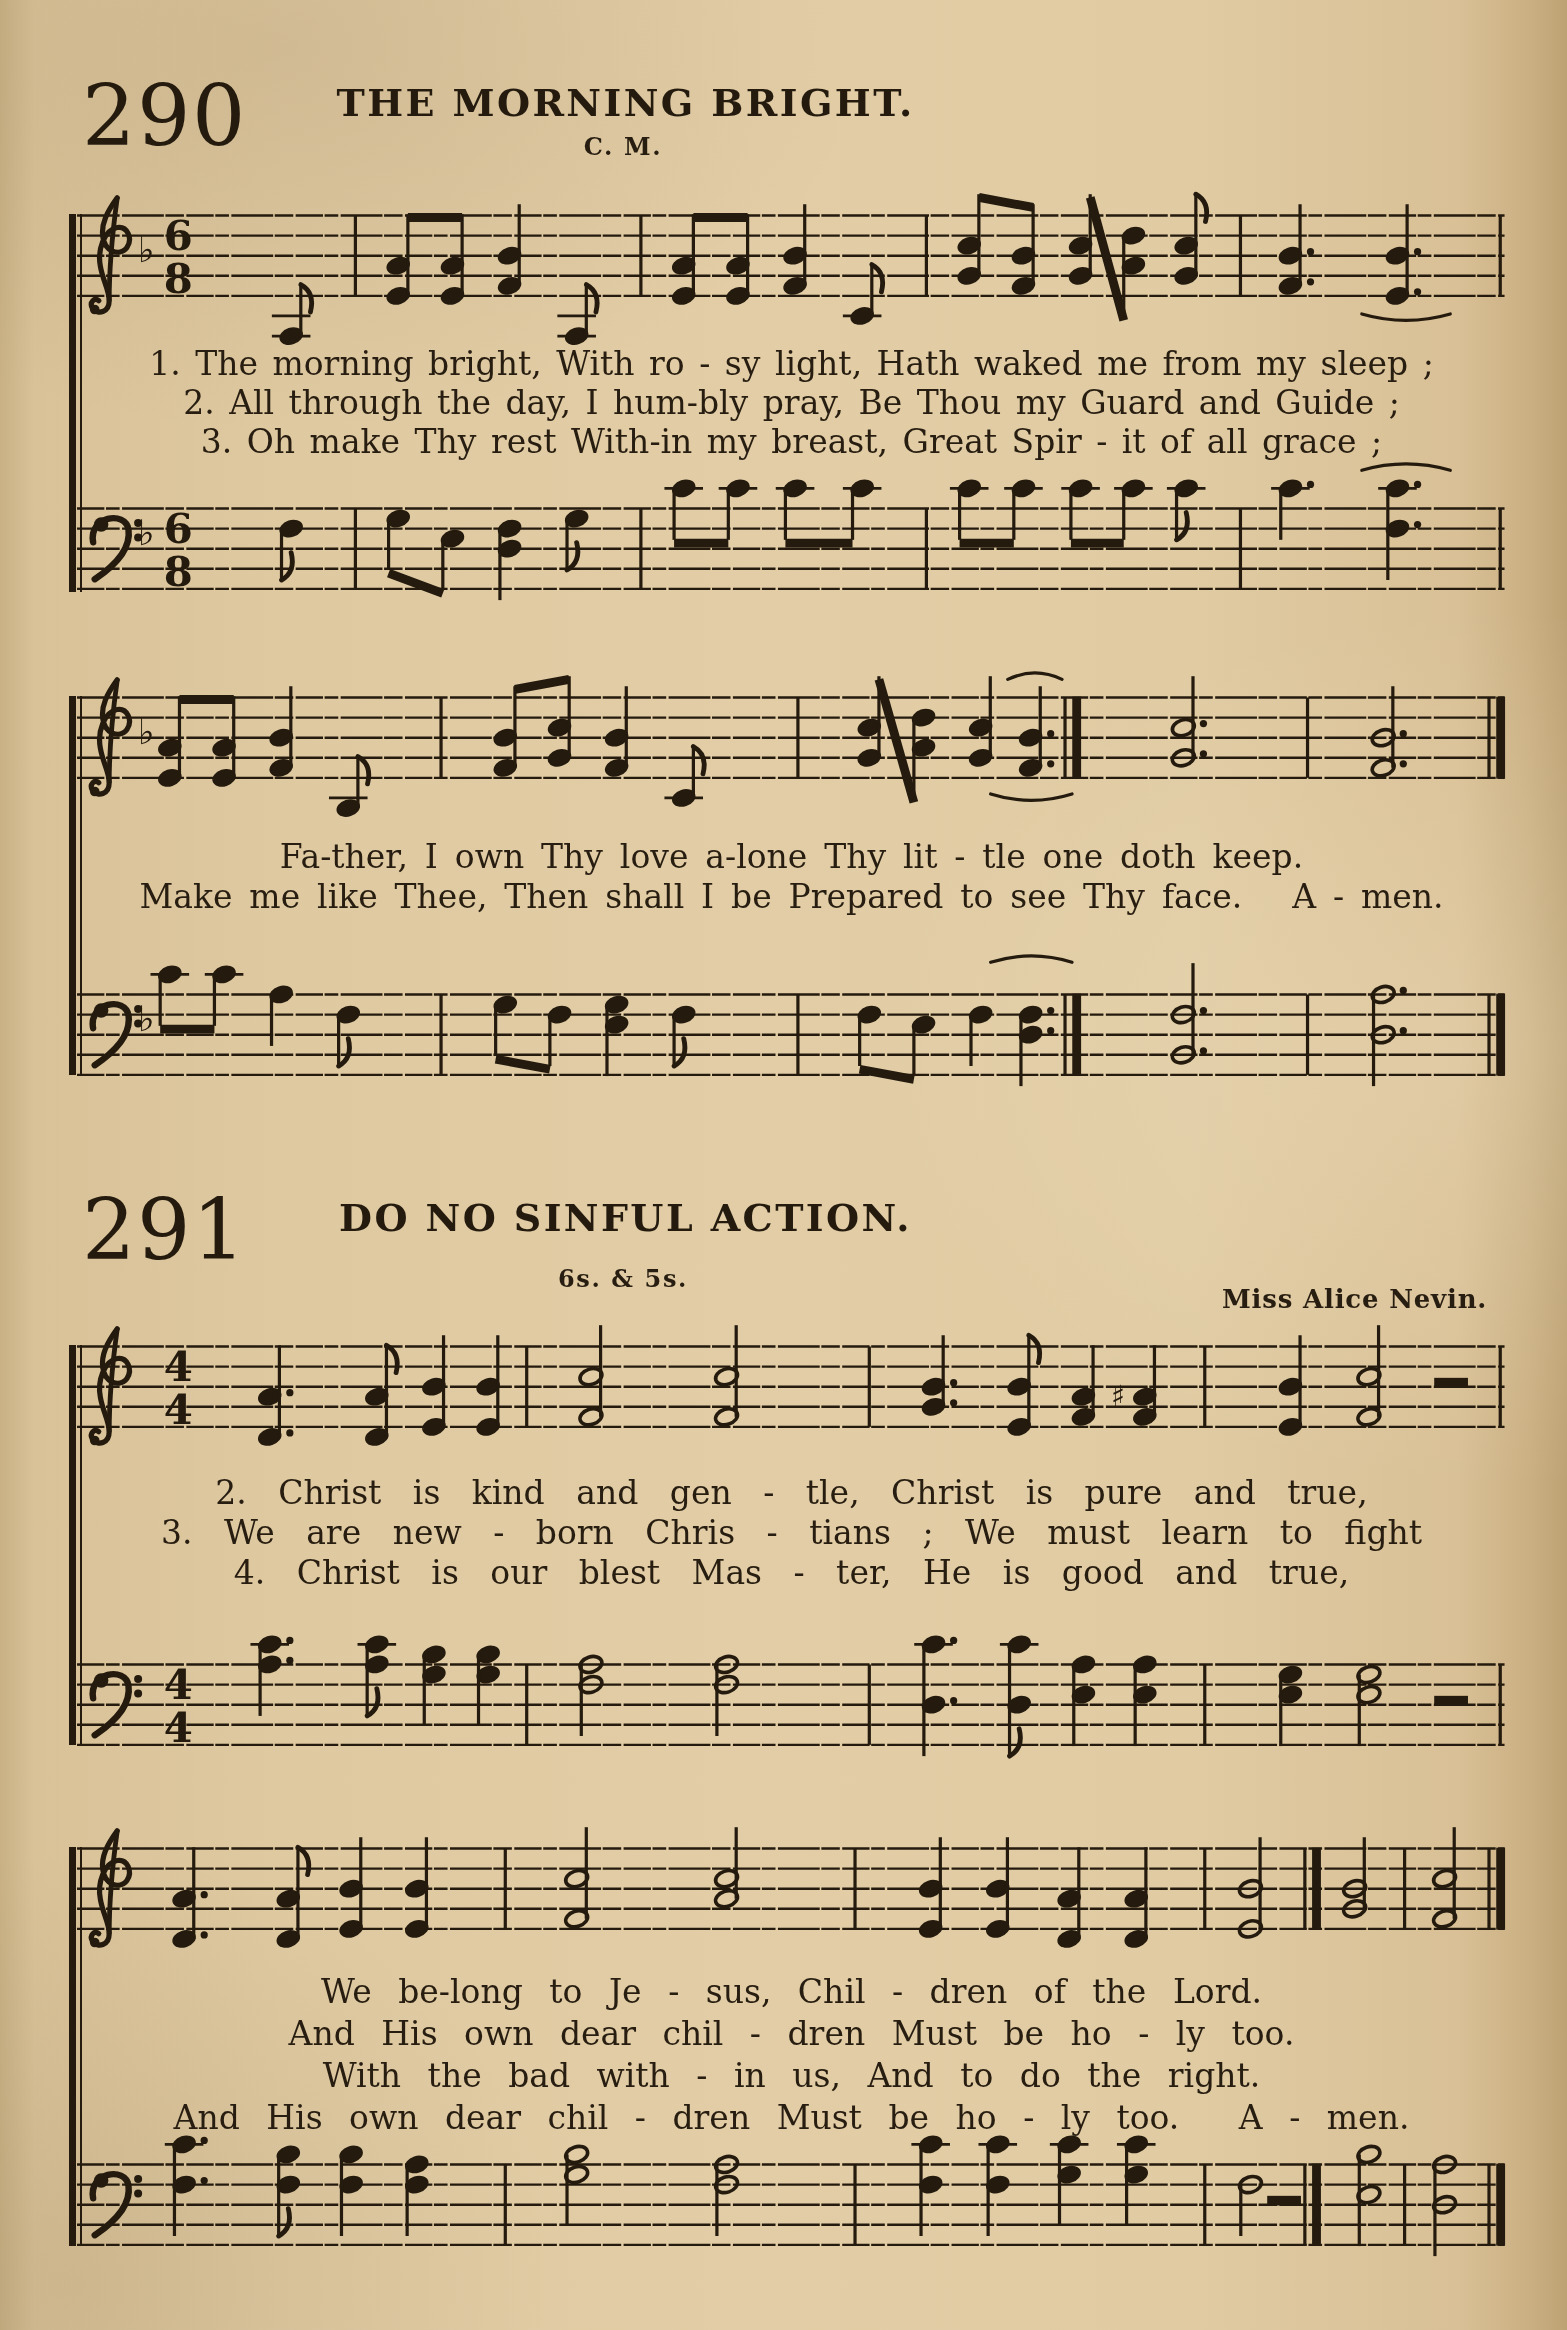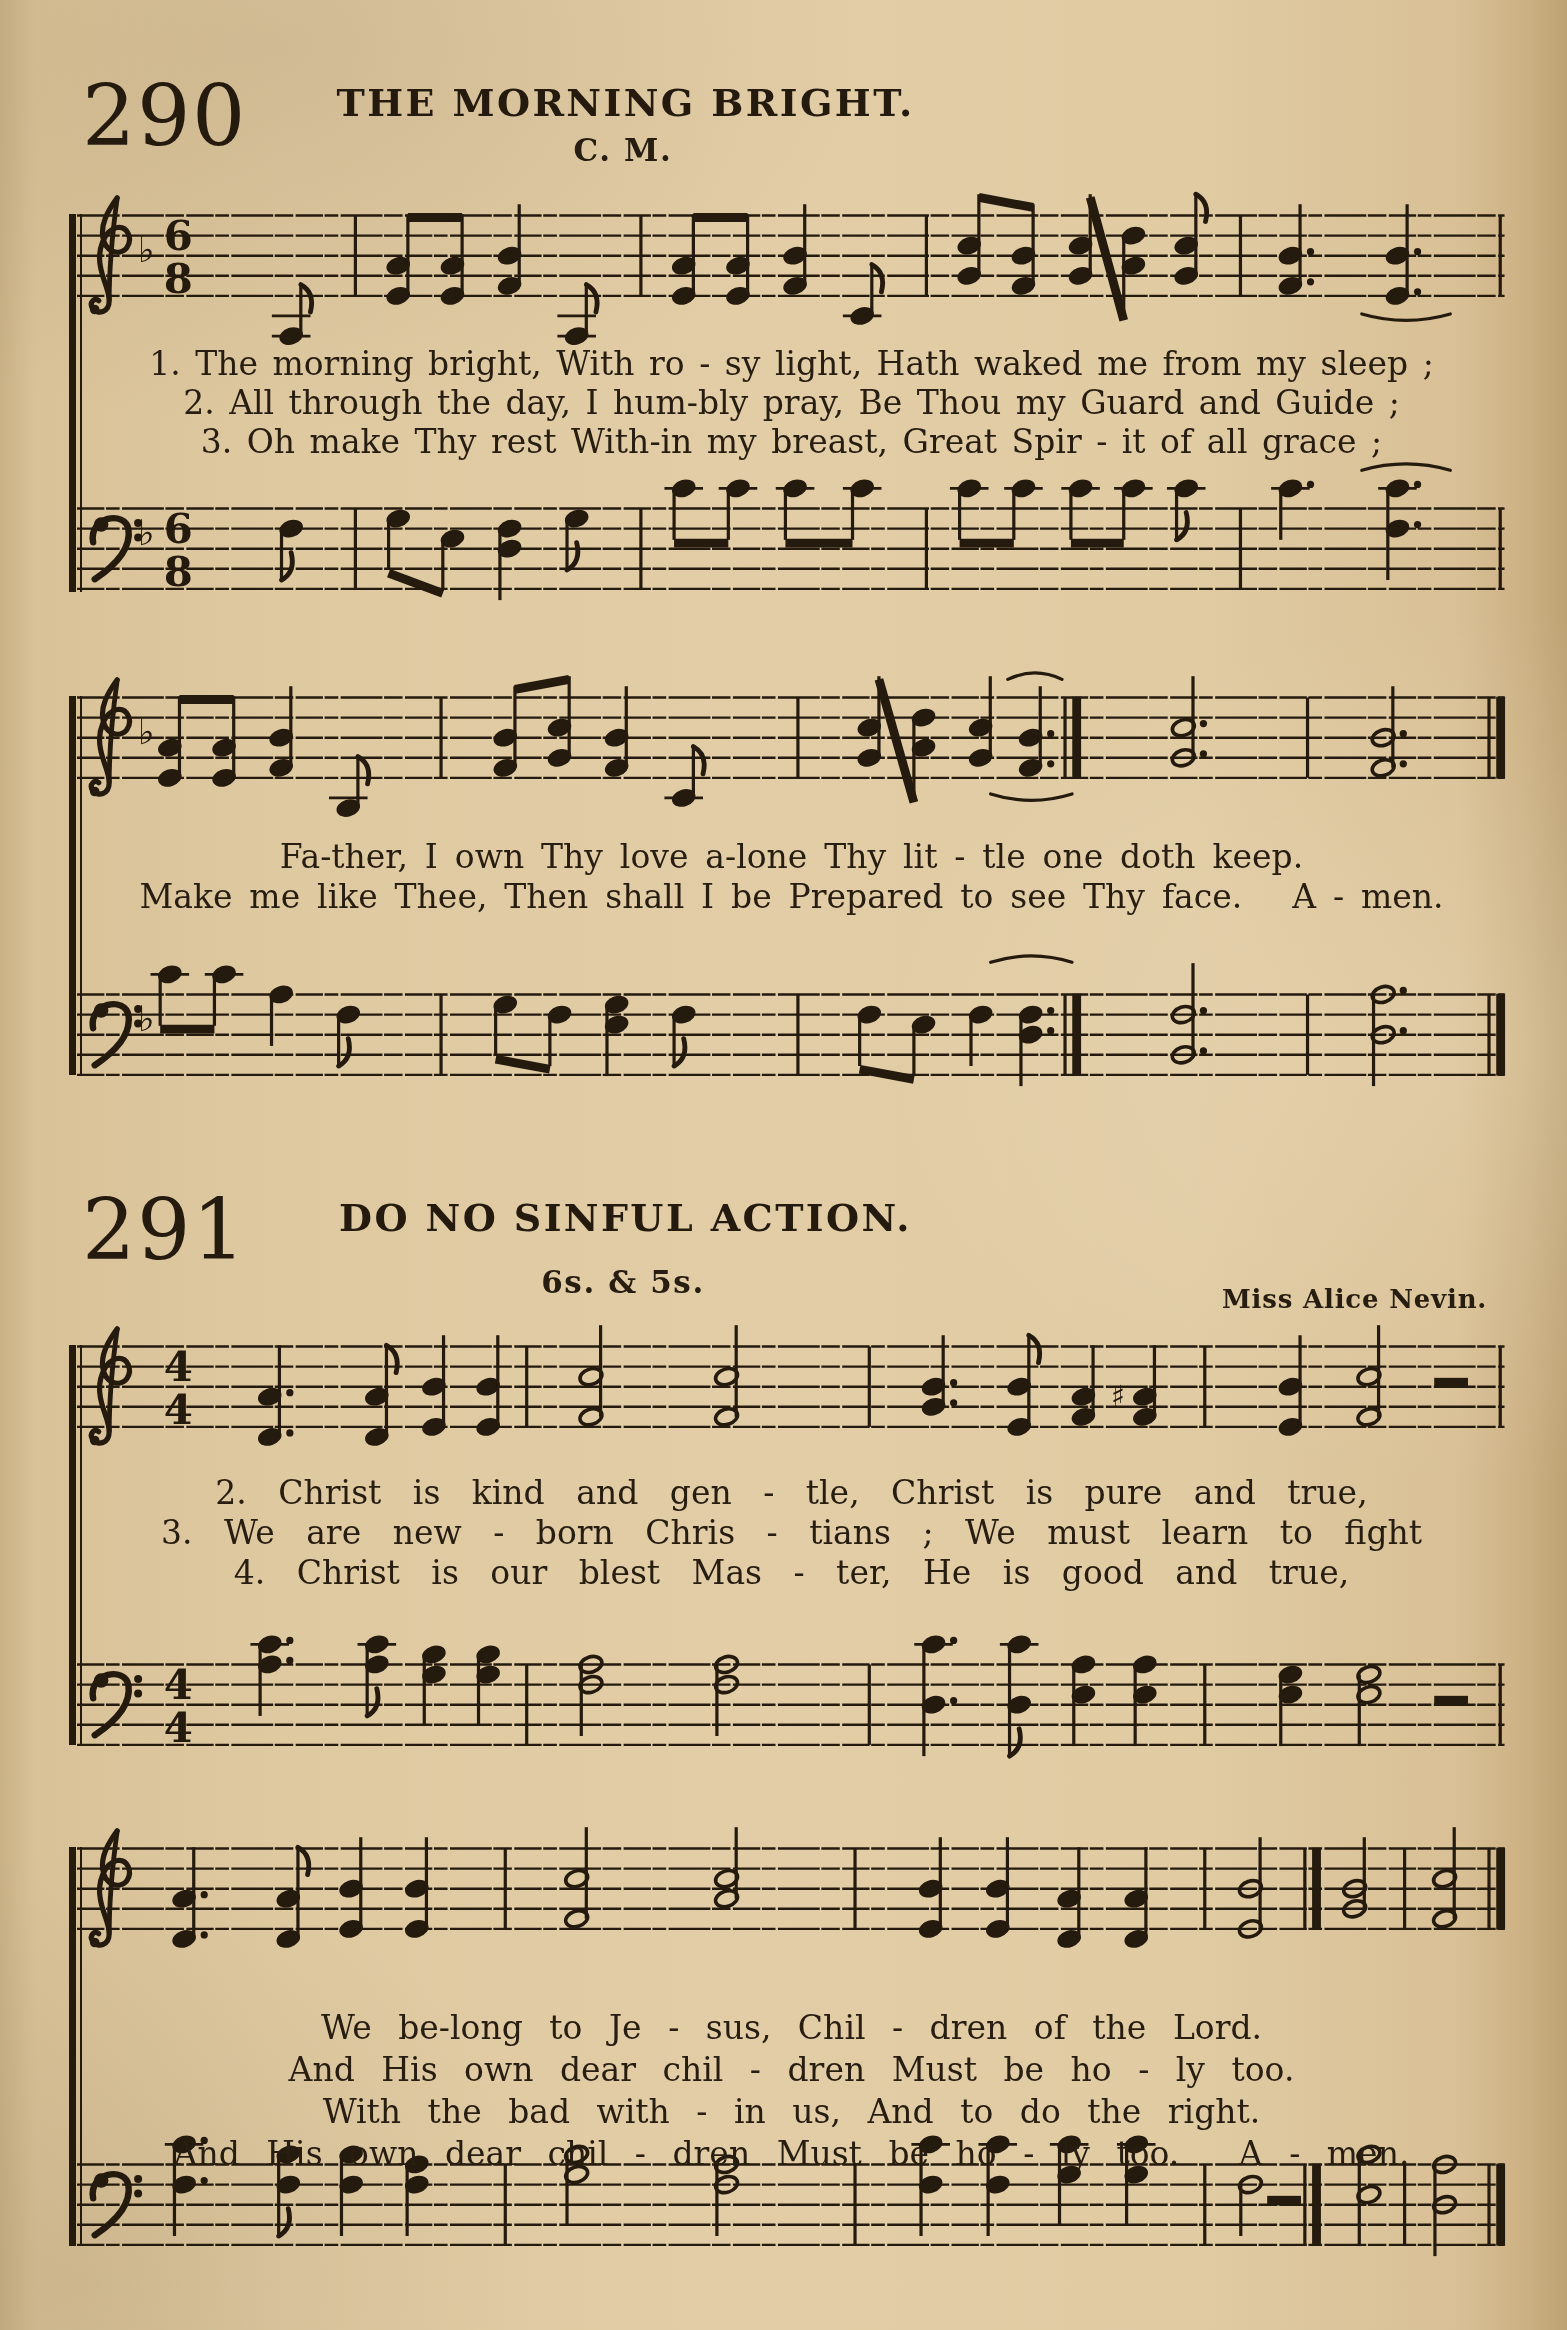--- a/index.html
+++ b/index.html
@@ -20,31 +20,31 @@
     font-size:84px;line-height:1;letter-spacing:1.6px;font-weight:400;
     color:#241b0e;
   }
   .hymn-title{
     left:0;width:1251px;text-align:center;
     font-size:38px;font-weight:700;letter-spacing:2.4px;line-height:1;
     color:#241b0e;
   }
   .hymn-meter{
     left:0;width:1246px;text-align:center;
-    font-size:31px;font-weight:700;letter-spacing:1.6px;line-height:1;
+    font-size:24px;font-weight:700;letter-spacing:1.6px;line-height:1;
   }
   .composer{
     font-size:26px;font-weight:700;letter-spacing:0.8px;line-height:1;
   }
   .lyrics{left:84px;width:1415px;text-align:center;}
   .lyrics .line{white-space:nowrap;}
   .v290{font-size:33px;line-height:39px;word-spacing:4px;}
   .c290{font-size:33px;line-height:40px;word-spacing:6.4px;}
   .v291{font-size:33px;line-height:40px;word-spacing:21px;}
-  .c291{font-size:33px;line-height:42px;word-spacing:16px;margin-top:36px;}
+  .c291{font-size:33px;line-height:42px;word-spacing:16px;}
   .staff{left:69px;width:1450px;height:249px;}
   .sysline{width:7.2px;background:#241b0e;left:69px;}
   .sysline2{width:2.4px;background:#241b0e;left:80px;}
   svg text{font-family:"DejaVu Serif", serif;}
 </style>
 </head>
 <body>
 
 <div class="abs hymn-number" style="left:82px;top:74px;">290</div>
 <div class="abs hymn-title" style="top:84px;">THE MORNING BRIGHT.</div>

